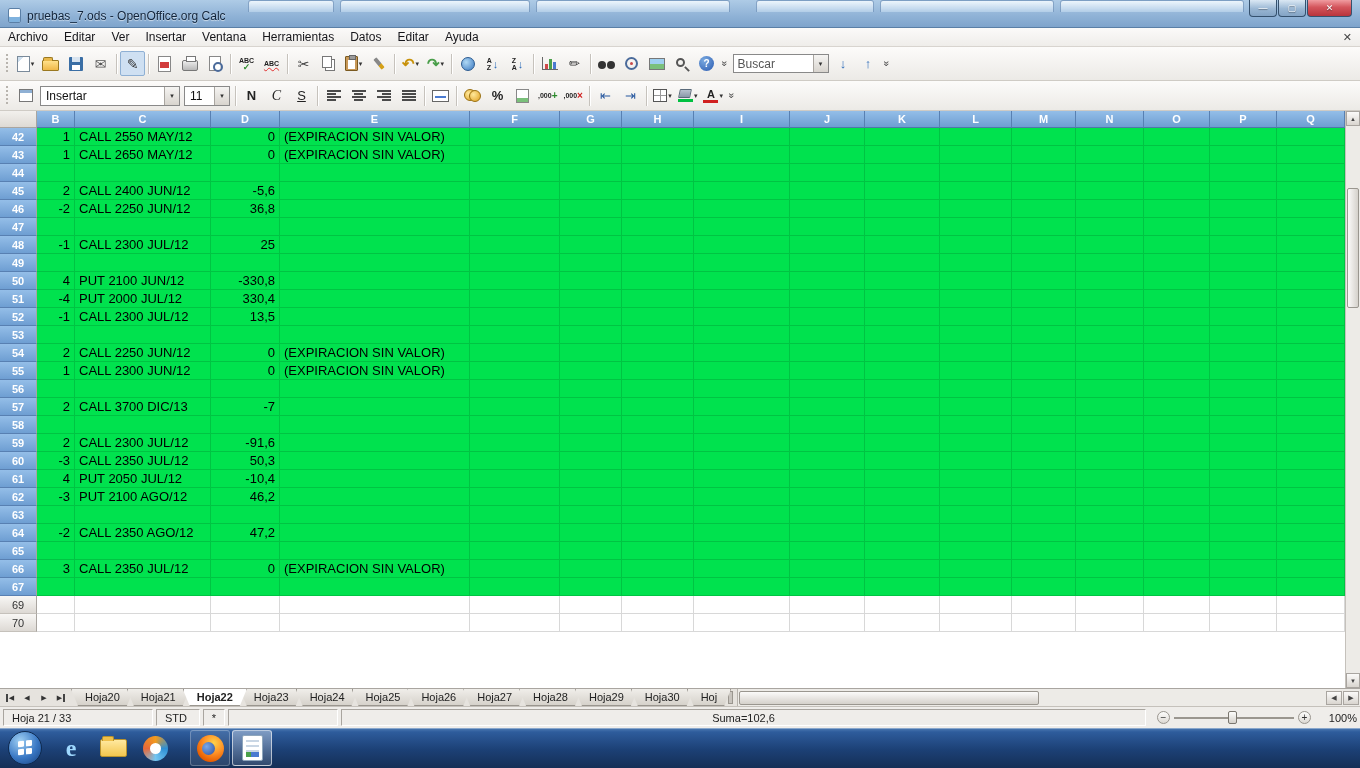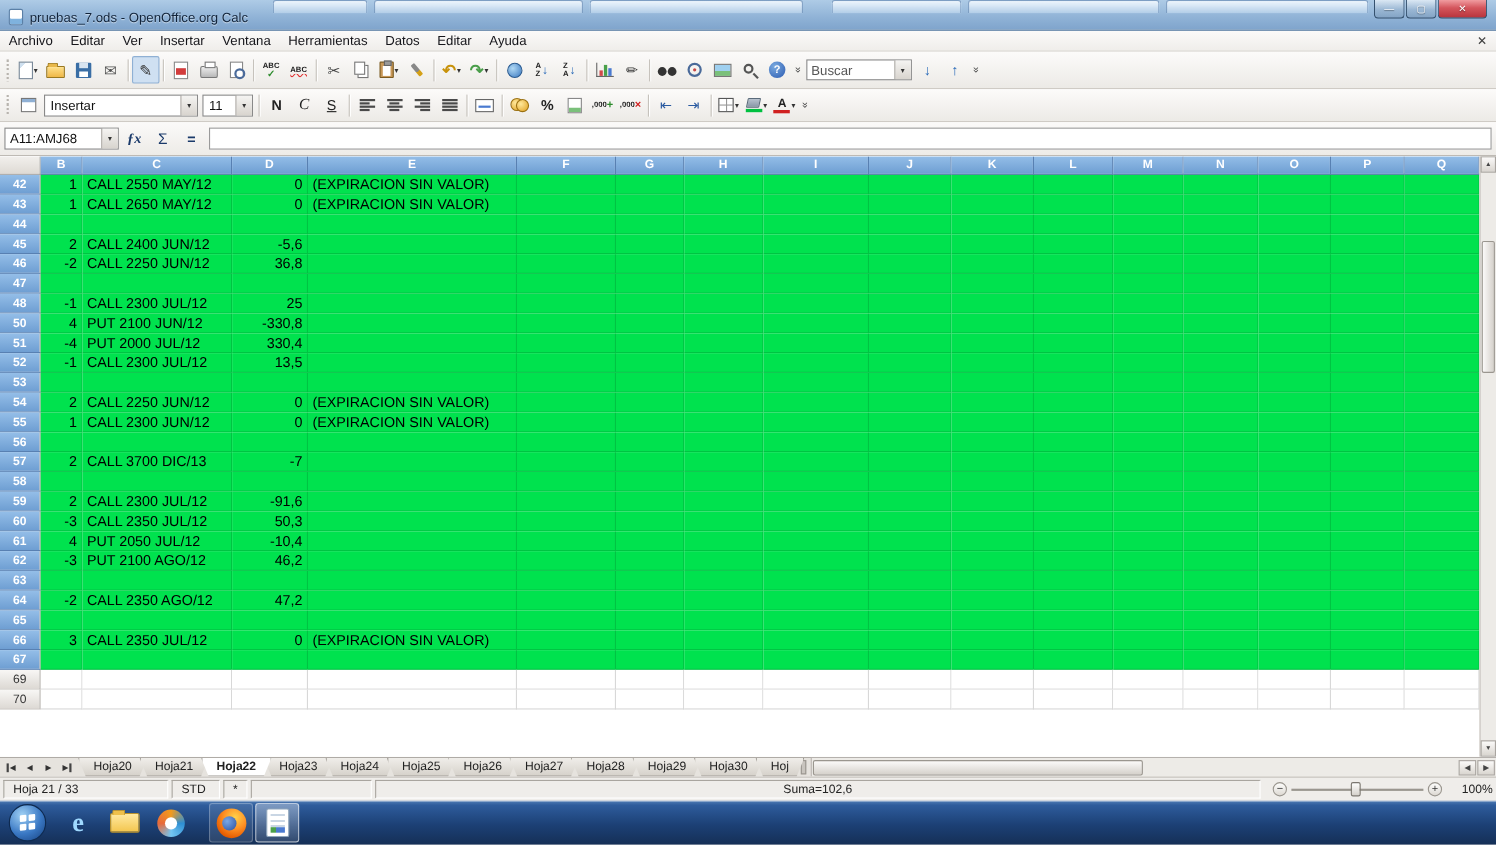--- a/index.html
+++ b/index.html
@@ -483,38 +483,20 @@
     <div class="tbtn">
       <span class="colstack">
           <span class="g-fontA">A</span>
           <span class="cbar" id="fcSwatch" style="background: rgb(208, 32, 32);"></span>
         </span>
       <span class="dd">▾</span>
     </div>
     <span class="tbmore">»</span>
   </div>
 
-  <div class="formulabar">
-    <div class="namebox">
-      <span class="txt">A11:AMJ68</span>
-      <span class="combo-btn">
-          <span>▾</span>
-        </span>
-    </div>
-    <div class="fbtn">
-        <span class="g-fx">ƒx</span>
-      </div>
-    <div class="fbtn">
-        <span class="g-sum">Σ</span>
-      </div>
-    <div class="fbtn">
-        <span class="g-eq">=</span>
-      </div>
-    <div class="finput"></div>
-  </div>
 
   <div class="gridwrap">
     <div class="grid">
       <div class="ghead">
         <div class="corner"></div>
         <div style="display:flex">
             <div class="colhdr" style="width: 38px;">B</div>
             <div class="colhdr" style="width: 136px;">C</div>
             <div class="colhdr" style="width: 69px;">D</div>
             <div class="colhdr" style="width: 190px;">E</div>
@@ -660,20 +642,39 @@
             <div class="cell green" style="width: 75px;"></div>
             <div class="cell green" style="width: 75px;"></div>
             <div class="cell green" style="width: 72px;"></div>
             <div class="cell green" style="width: 64px;"></div>
             <div class="cell green" style="width: 68px;"></div>
             <div class="cell green" style="width: 66px;"></div>
             <div class="cell green" style="width: 67px;"></div>
             <div class="cell green" style="width: 68px;"></div>
           </div>
           <div class="grow">
+            <div class="rowhdr sel">49</div>
+            <div class="cell green num" style="width: 38px;"></div>
+            <div class="cell green" style="width: 136px;"></div>
+            <div class="cell green num" style="width: 69px;"></div>
+            <div class="cell green" style="width: 190px;"></div>
+            <div class="cell green" style="width: 90px;"></div>
+            <div class="cell green" style="width: 62px;"></div>
+            <div class="cell green" style="width: 72px;"></div>
+            <div class="cell green" style="width: 96px;"></div>
+            <div class="cell green" style="width: 75px;"></div>
+            <div class="cell green" style="width: 75px;"></div>
+            <div class="cell green" style="width: 72px;"></div>
+            <div class="cell green" style="width: 64px;"></div>
+            <div class="cell green" style="width: 68px;"></div>
+            <div class="cell green" style="width: 66px;"></div>
+            <div class="cell green" style="width: 67px;"></div>
+            <div class="cell green" style="width: 68px;"></div>
+          </div>
+          <div class="grow">
             <div class="rowhdr sel">50</div>
             <div class="cell green num" style="width: 38px;">4</div>
             <div class="cell green" style="width: 136px;">PUT 2100 JUN/12</div>
             <div class="cell green num" style="width: 69px;">-330,8</div>
             <div class="cell green" style="width: 190px;"></div>
             <div class="cell green" style="width: 90px;"></div>
             <div class="cell green" style="width: 62px;"></div>
             <div class="cell green" style="width: 72px;"></div>
             <div class="cell green" style="width: 96px;"></div>
             <div class="cell green" style="width: 75px;"></div>

